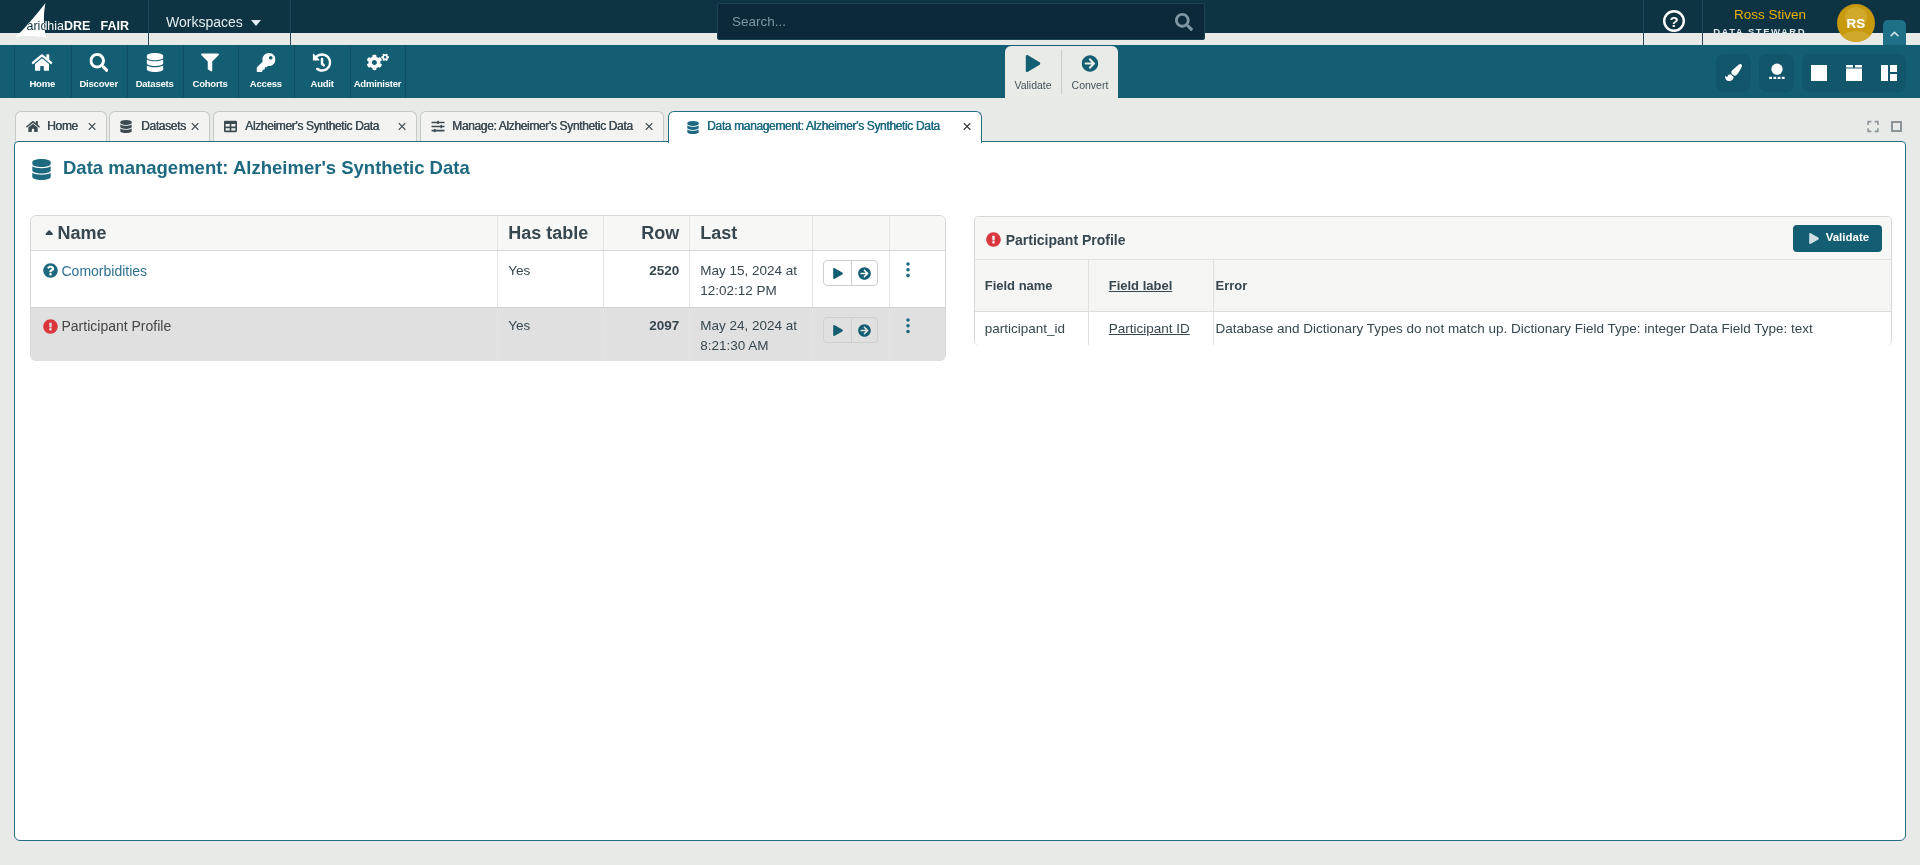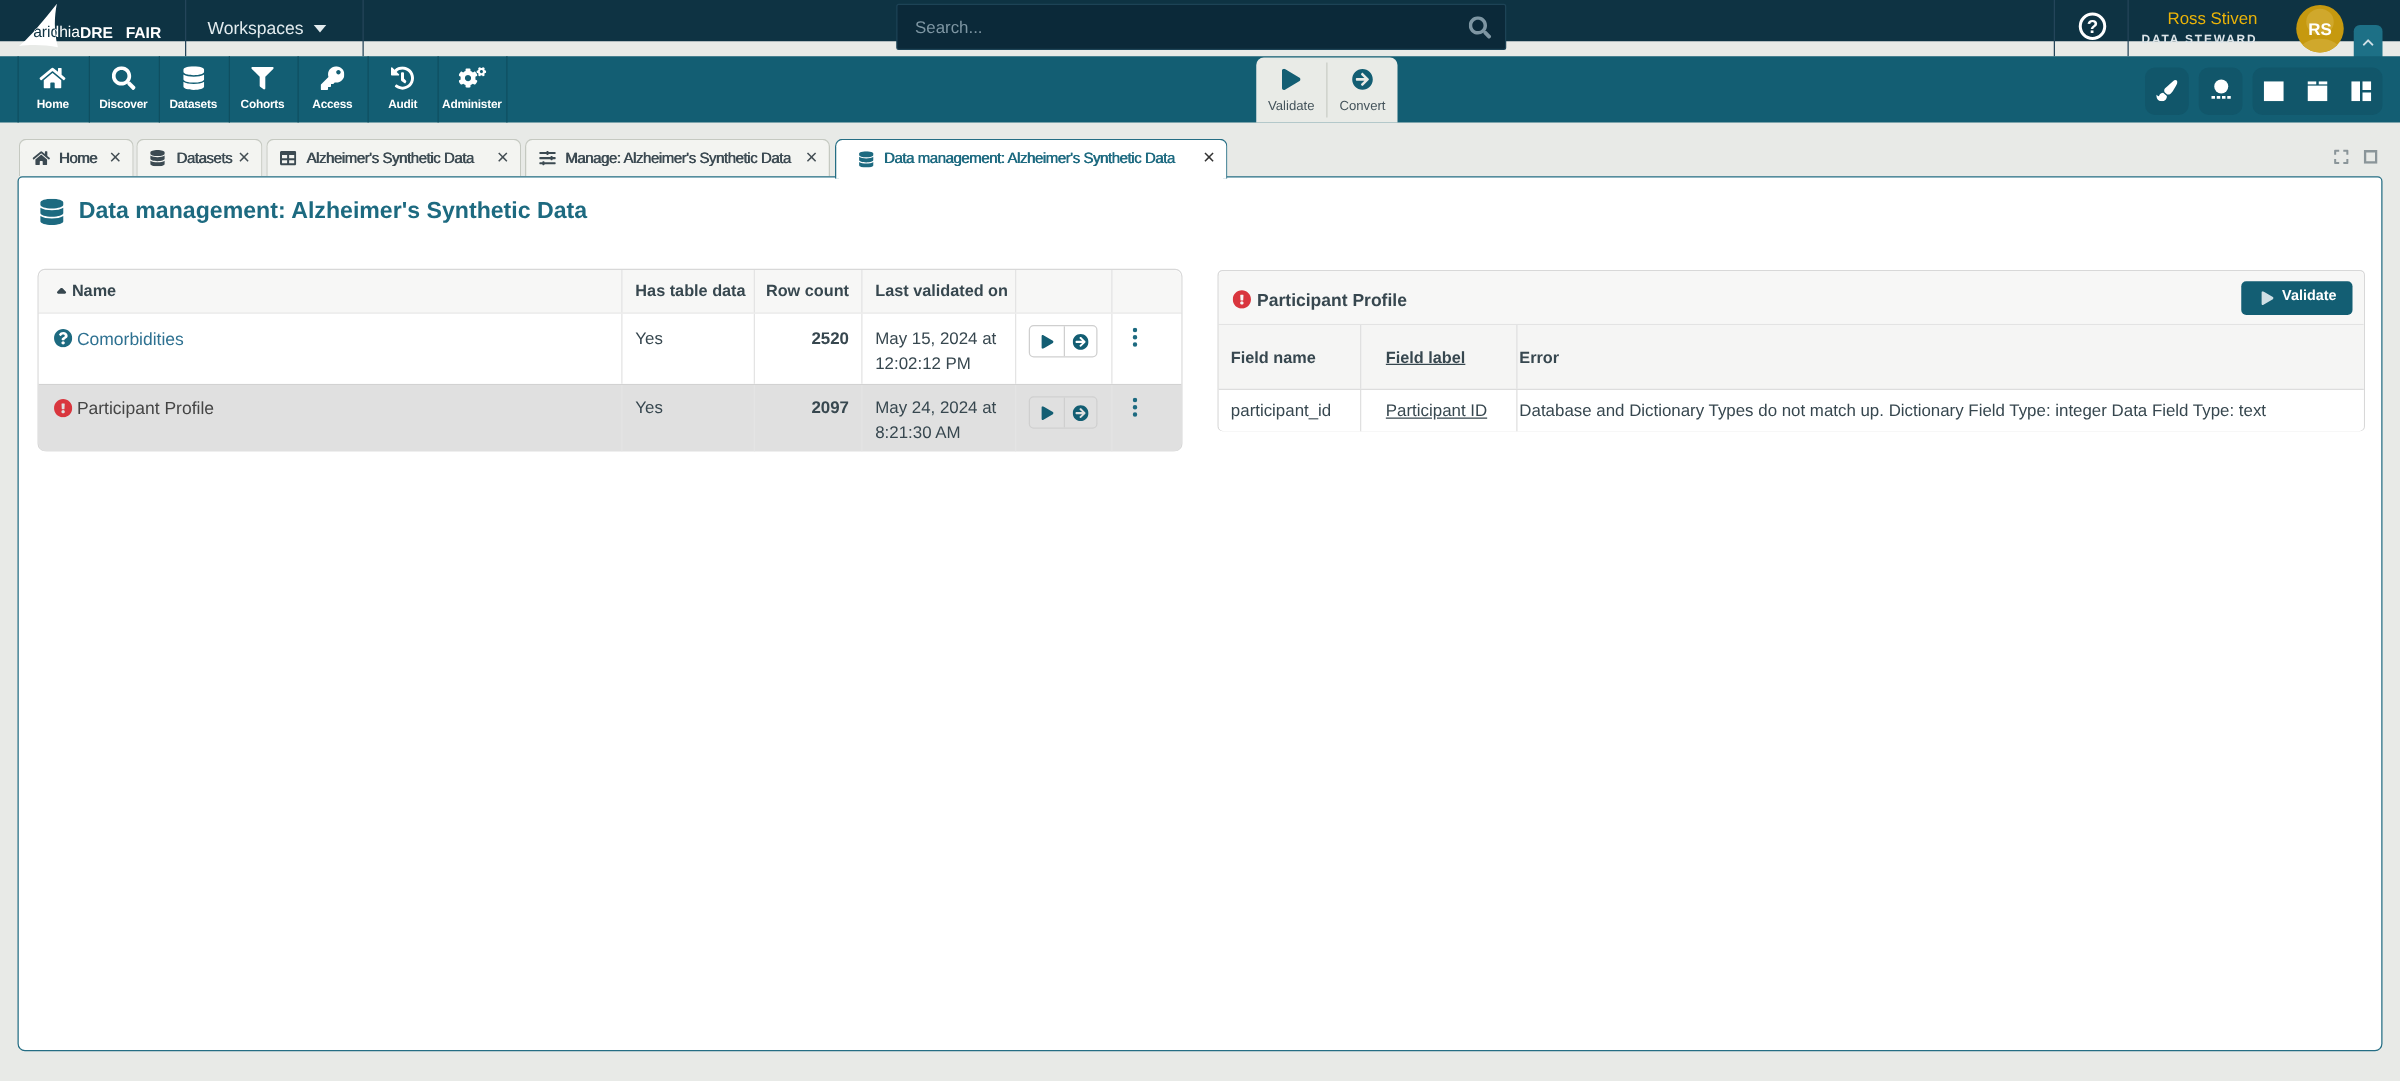--- a/index.html
+++ b/index.html
@@ -46,21 +46,21 @@
 .tab.active .tx { left:38px; }
 #winicons { position:absolute; top:119px; left:1866px; }
 
 
 #panel { position:absolute; left:14px; top:141px; width:1891.5px; height:699.5px; background:#fff; border:1.5px solid #256e84; border-radius:4px 4px 6px 6px; z-index:4; }
 #heading { position:absolute; left:63px; top:157px; font-size:18.5px; font-weight:bold; color:#1d6a80; z-index:5; }
 #headico { position:absolute; left:32px; top:159px; z-index:5; }
 
 
 #ltable { position:absolute; left:29.5px; top:215px; width:916px; height:146.3px; border:1px solid #d8d8d8; border-radius:6px; background:#fff; z-index:5; font-size:13.5px; color:#37474f; }
-#ltable .hdr { position:absolute; left:0; top:0; width:100%; height:35px; background:#f7f7f6; border-bottom:1px solid #d8d8d8; border-radius:6px 6px 0 0; font-weight:bold; font-size:13px; }
+#ltable .hdr { position:absolute; left:0; top:0; width:100%; height:35px; background:#f7f7f6; border-bottom:1px solid #d8d8d8; border-radius:6px 6px 0 0; font-weight:bold; font-size:18px; }
 #ltable .row1 { position:absolute; left:0; top:35px; width:100%; height:56px; background:#fff; }
 #ltable .row2 { position:absolute; left:0; top:91px; width:100%; height:54.3px; background:#e0e0e0; border-radius:0 0 6px 6px; border-top:1px solid #d2d2d2; }
 #ltable .row2 .lcell { padding-top:8px; }
 .lcell { position:absolute; top:0; height:100%; }
 .cb1 { left:0; width:467.8px; }
 .cb2 { left:467.8px; width:105.3px; }
 .cb3 { left:573.1px; width:86.6px; }
 .cb4 { left:659.7px; width:122.5px; }
 .cb5 { left:782.2px; width:77.1px; }
 .cb6 { left:859.3px; width:56.7px; }

